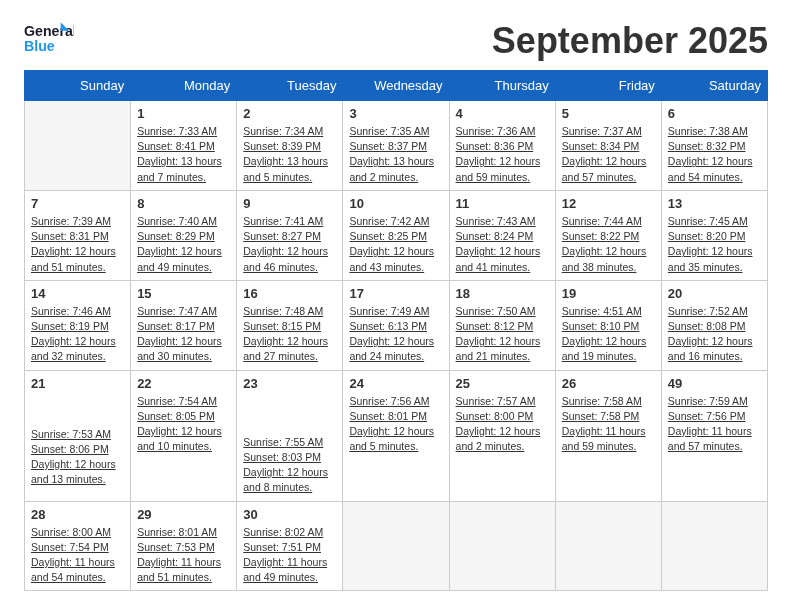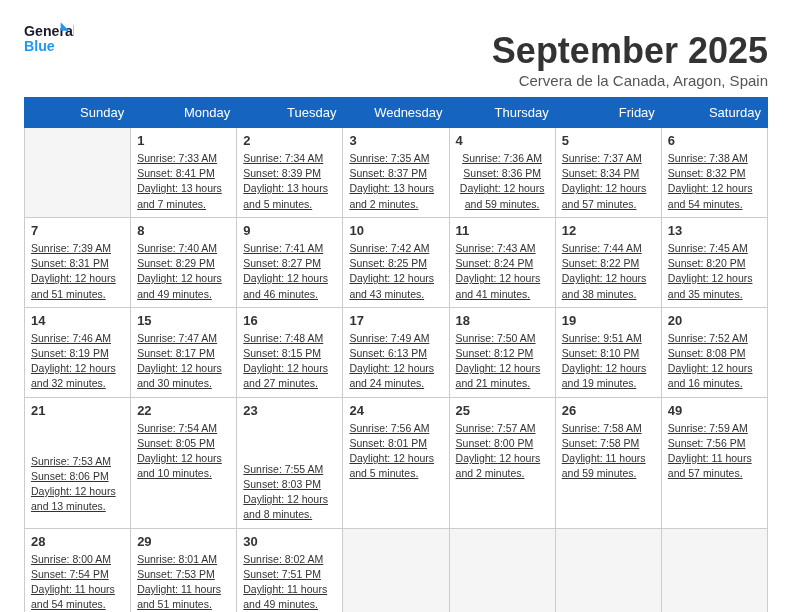--- a/index.html
+++ b/index.html
@@ -25,21 +25,20 @@
       width: 28px;
       height: 28px;
     }
     .title-block {
       text-align: right;
     }
     .calendar-title {
       font-size: 36px;
       font-weight: bold;
       color: #333;
-      margin-top: 10px;
     }
     .calendar-subtitle {
       font-size: 15px;
       color: #555;
     }
     table {
       width: 100%;
       border-collapse: collapse;
       font-size: 11px;
     }
@@ -87,21 +86,20 @@
 <div class="header-row">
   <div class="logo">
     <svg class="logo-icon" viewBox="0 0 60 44" style="width: 50px; height: 38px;">
         <text x="0" y="18" font-size="17" font-weight="bold" fill="#1a1a2e" font-family="Arial">General</text>
         <text x="0" y="36" font-size="17" font-weight="bold" fill="#2196F3" font-family="Arial">Blue</text>
         <polygon points="44,2 54,12 44,12" fill="#2196F3"></polygon>
       </svg>
   </div>
   <div class="title-block">
     <div class="calendar-title">September 2025</div>
-    <div class="calendar-subtitle">Cervera de la Canada, Aragon, Spain</div>
   </div>
 </div>
 
 <table>
   <thead>
     <tr>
       <th>Sunday</th>
       <th>Monday</th>
       <th>Tuesday</th>
       <th>Wednesday</th>
@@ -126,21 +124,21 @@
 Daylight: 13 hours and 5 minutes.</div>
         </td>
         <td>
           <div class="day-number">3</div>
           <div class="day-info" style="white-space: pre-line;">Sunrise: 7:35 AM
 Sunset: 8:37 PM
 Daylight: 13 hours and 2 minutes.</div>
         </td>
         <td>
           <div class="day-number">4</div>
-          <div class="day-info" style="white-space: pre-line; text-align: center;">Sunrise: 7:36 AM
+          <div class="day-info" style="white-space: pre-line;">Sunrise: 7:36 AM
 Sunset: 8:36 PM
 Daylight: 12 hours and 59 minutes.</div>
         </td>
         <td>
           <div class="day-number">5</div>
           <div class="day-info" style="white-space: pre-line;">Sunrise: 7:37 AM
 Sunset: 8:34 PM
 Daylight: 12 hours and 57 minutes.</div>
         </td>
         <td>
@@ -220,21 +218,21 @@
 Daylight: 12 hours and 24 minutes.</div>
         </td>
         <td>
           <div class="day-number">18</div>
           <div class="day-info" style="white-space: pre-line;">Sunrise: 7:50 AM
 Sunset: 8:12 PM
 Daylight: 12 hours and 21 minutes.</div>
         </td>
         <td>
           <div class="day-number">19</div>
-          <div class="day-info" style="white-space: pre-line;">Sunrise: 9:51 AM
+          <div class="day-info" style="white-space: pre-line;">Sunrise: 4:51 AM
 Sunset: 8:10 PM
 Daylight: 12 hours and 19 minutes.</div>
         </td>
         <td>
           <div class="day-number">20</div>
           <div class="day-info" style="white-space: pre-line;">Sunrise: 7:52 AM
 Sunset: 8:08 PM
 Daylight: 12 hours and 16 minutes.</div>
         </td>
       </tr>

